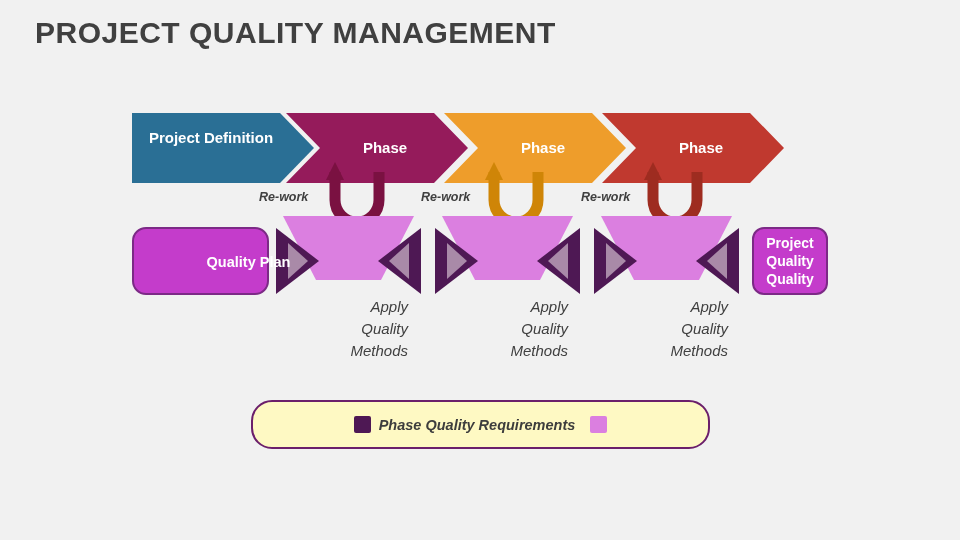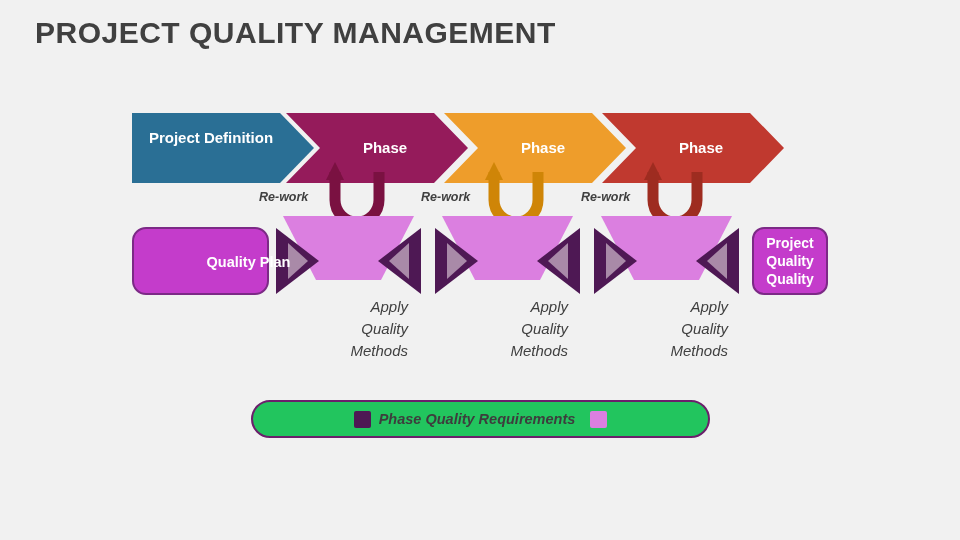--- a/index.html
+++ b/index.html
@@ -73,24 +73,24 @@
     font-size: 14px;
     text-align: center;
     line-height: 1.3;
   }
   
   #legend {
     position: absolute;
     left: 251px;
     top: 400px;
     width: 459px;
-    height: 38px;
+    height: 49px;
     border: 2px solid #6b1f6b;
     border-radius: 21px;
-    background: #22c55e;
+    background: #fef9c3;
     display: flex;
     align-items: center;
     justify-content: center;
     gap: 15px;
     box-sizing: border-box;
   }
   .legend-item {
     display: flex;
     align-items: center;
     gap: 8px;

